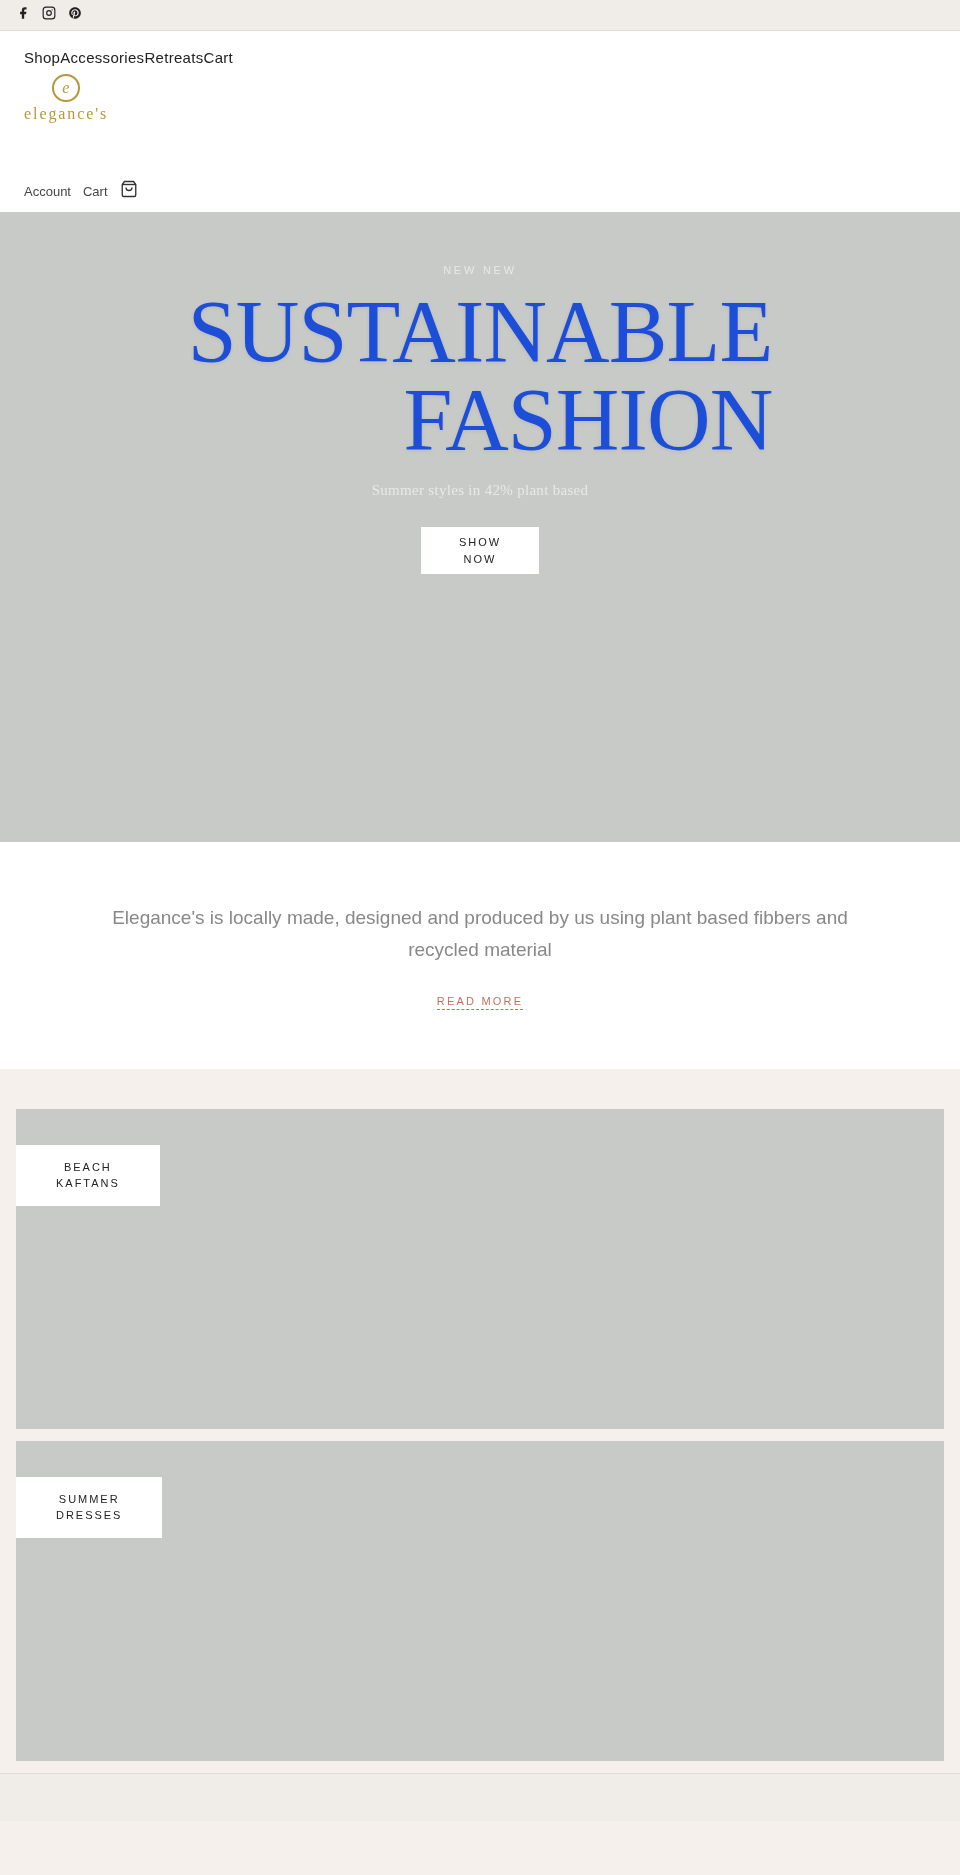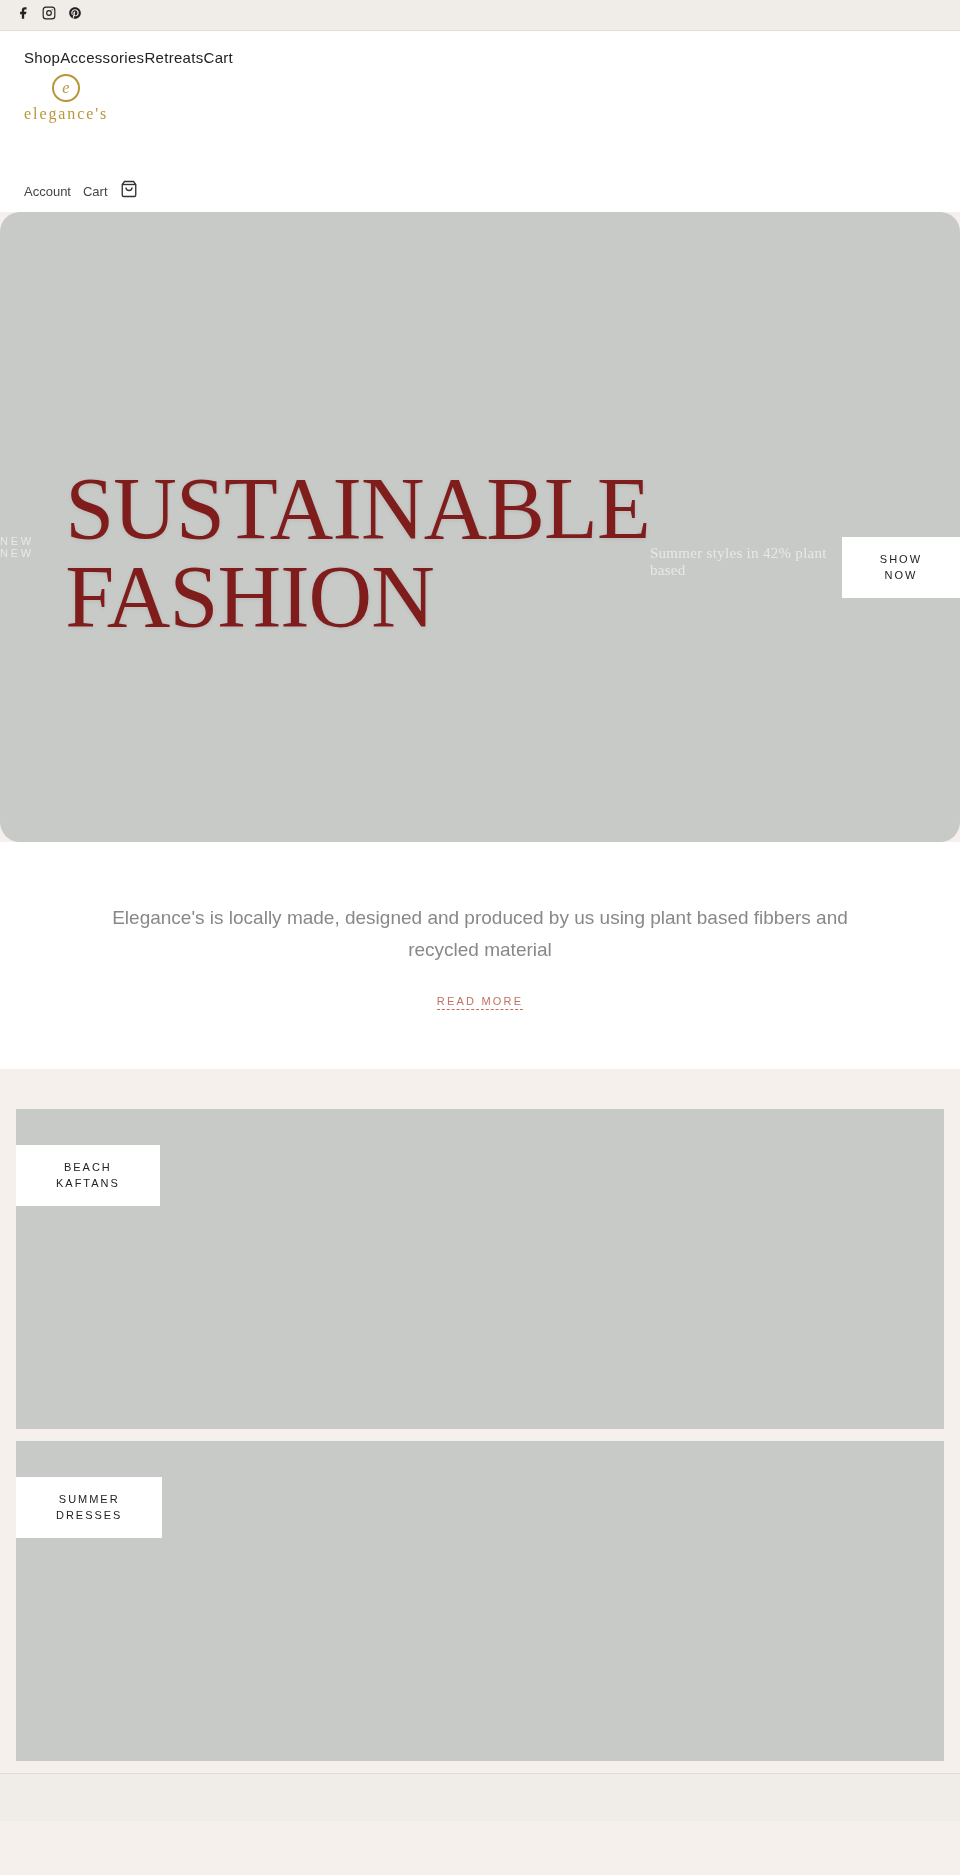--- a/index.html
+++ b/index.html
@@ -94,57 +94,56 @@
       display: inline-block;
       font-size: 16px;
     }
 
     
     .hero {
       background: #c8cac8;
       width: 100%;
       height: 630px;
       display: flex;
-      flex-direction: row;
+      flex-direction: column;
       align-items: center;
       justify-content: flex-start;
       padding-top: 52px;
       position: relative;
-      border-radius: 20px;
     }
     .hero-eyebrow {
       font-family: 'Helvetica Neue', Arial, sans-serif;
       font-size: 11px;
       color: #e8e8e8;
       letter-spacing: 0.25em;
       text-transform: uppercase;
       margin-bottom: 12px;
     }
     .hero-title {
       font-family: Georgia, 'Times New Roman', serif;
       font-size: 88px;
       font-weight: 400;
-      color: #7f1d1d;
-      text-align: left;
+      color: #1d4ed8;
+      text-align: right;
       line-height: 1.0;
       letter-spacing: -0.01em;
       text-shadow: 0 1px 4px rgba(0,0,0,0.08);
     }
     .hero-subtitle {
       font-family: Georgia, serif;
       font-size: 15px;
       color: #e8e8e8;
       margin-top: 18px;
       letter-spacing: 0.02em;
     }
     .hero-btn {
       margin-top: 28px;
       background: #fff;
       border: none;
-      padding: 14px 38px;
+      padding: 7px 38px;
       font-family: 'Helvetica Neue', Arial, sans-serif;
       font-size: 11px;
       letter-spacing: 0.18em;
       text-transform: uppercase;
       color: #222;
       cursor: pointer;
       text-align: center;
       line-height: 1.5;
     }
 

